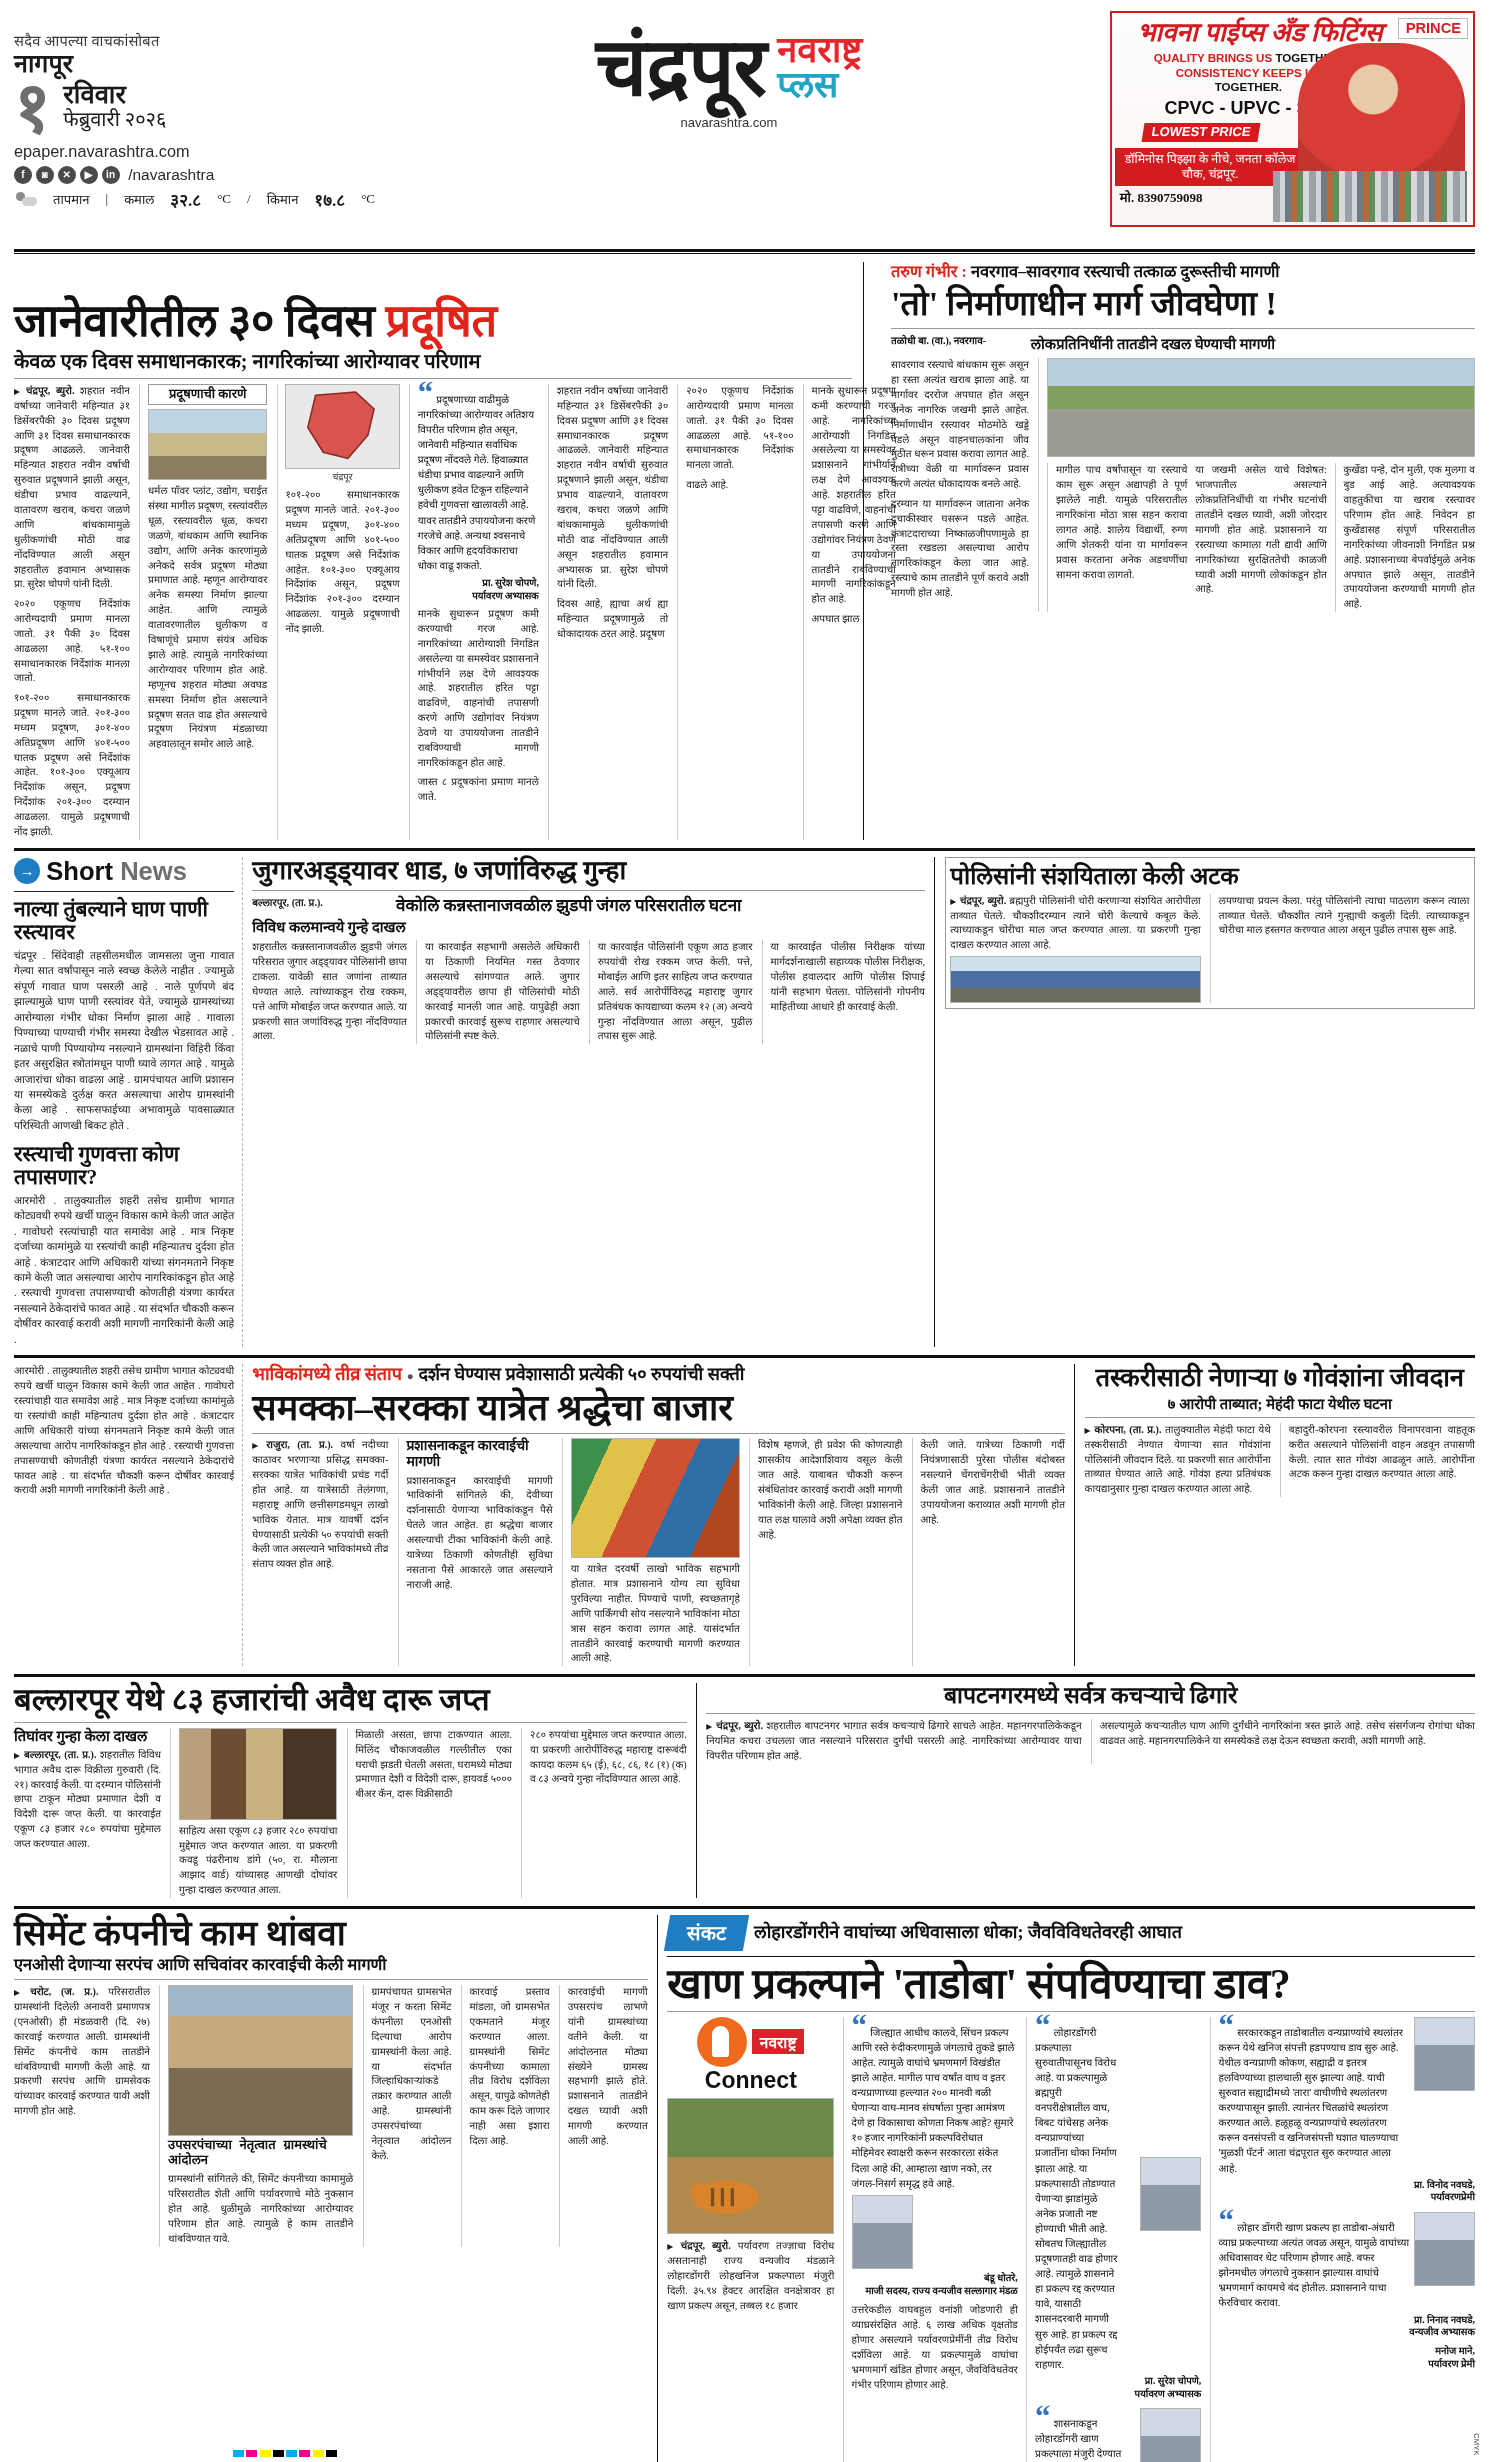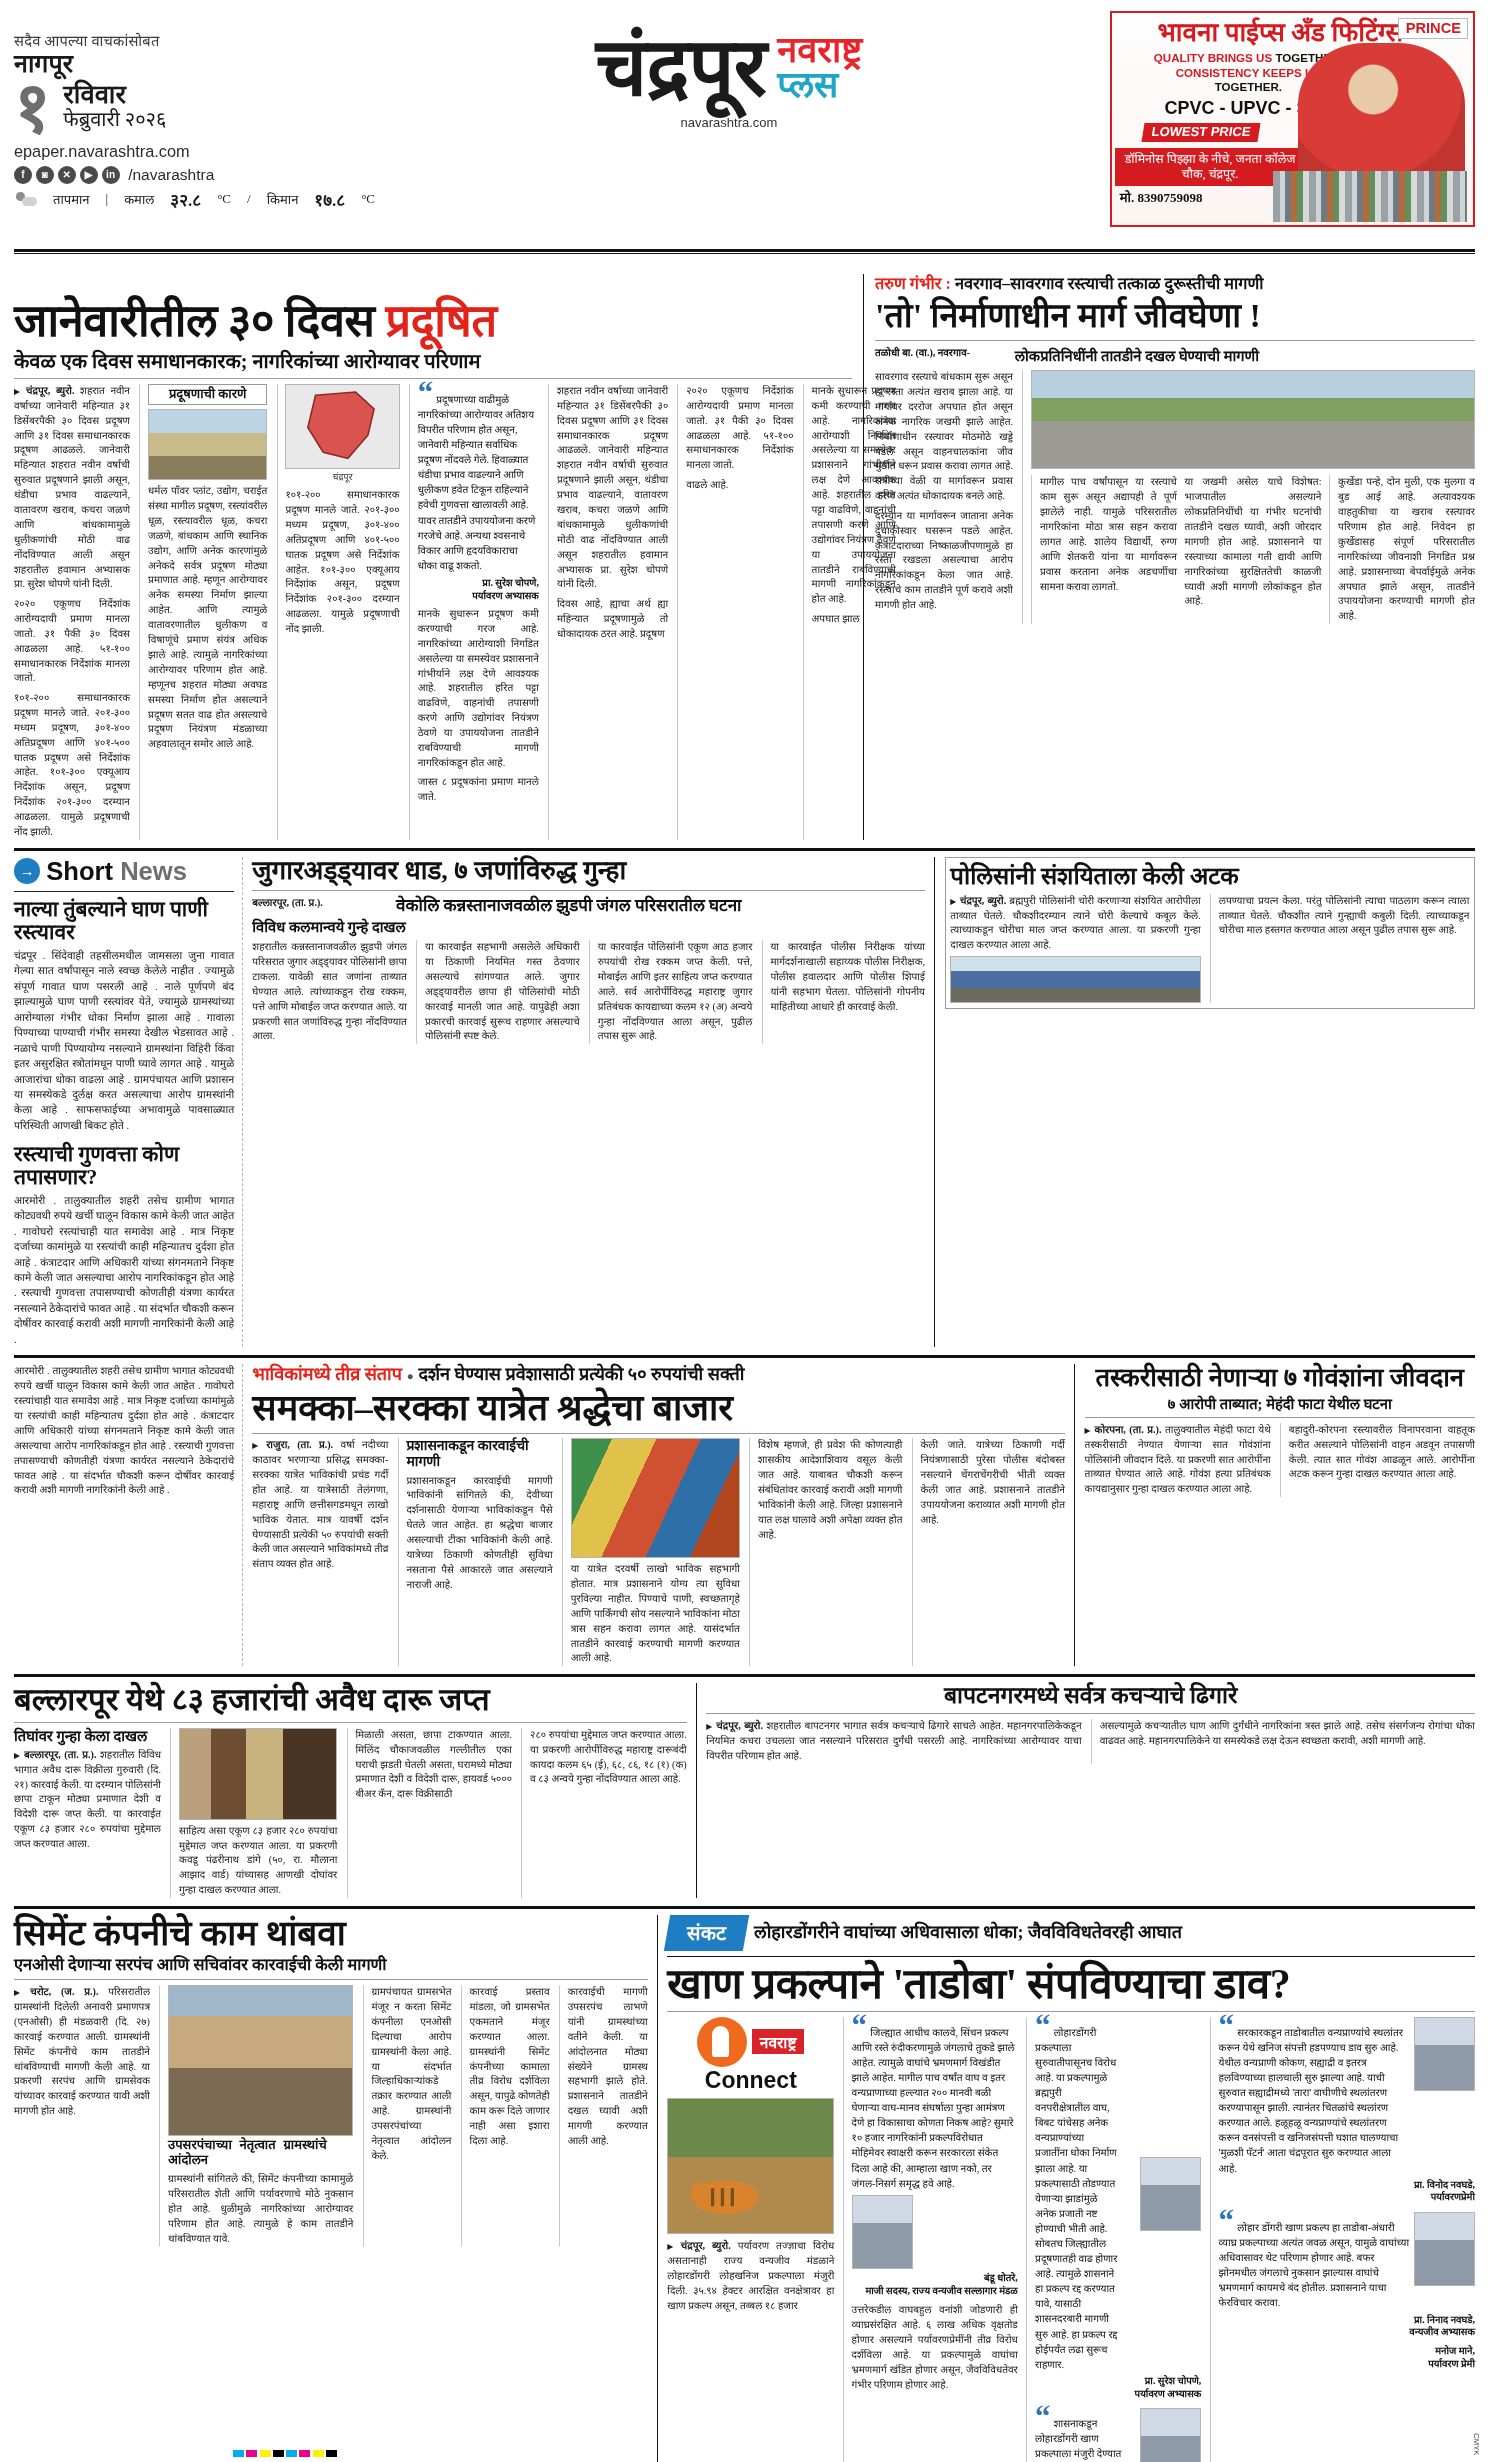--- a/index.html
+++ b/index.html
@@ -42,21 +42,21 @@
   .logo-main { font-size: 81px; font-weight: bold; color: #1b1b1b; line-height: .92;
                font-family: "Liberation Serif", serif; letter-spacing: -0.8px; }
   .logo-stack { text-align: left; line-height: .98; }
   .logo-nav { font-size: 36px; font-weight: bold; color: #e8252a; }
   .logo-plus { font-size: 36px; font-weight: bold; color: #1fa6c4; }
   .logo-url { font-size: 13px; color: #333; margin-top: 9.3px; font-family: "Liberation Sans", sans-serif; }
 
   
   .mast-ad { width: 365px; height: 216px; border: 2.3px solid #d31b20; position: relative;
              background: linear-gradient(180deg,#fdfdfd 0%, #fbf5f2 100%); overflow: hidden; flex: none; }
-  .ad-title { color: #d31b20; font-size: 26px; font-weight: bold; text-align: right; padding: 6.2px 70px 0 4.7px; line-height: 1.05; }
+  .ad-title { color: #d31b20; font-size: 26px; font-weight: bold; text-align: center; padding: 6.2px 70px 0 4.7px; line-height: 1.05; font-style: italic; }
   .ad-sub { font-family: "Liberation Sans", sans-serif; font-weight: bold; font-size: 11.6px; text-align: center;
             padding: 4.7px 93px 0 4.7px; line-height: 1.25; }
   .ad-sub .rd { color: #d31b20; }
   .ad-cpvc { font-family: "Liberation Sans", sans-serif; font-weight: bold; font-size: 18px; text-align: center; padding: 3.1px 85px 0 3.1px; }
   .ad-lowest { background: #d31b20; color: #fff; font-family: "Liberation Sans", sans-serif; font-weight: bold;
                font-size: 13px; text-align: center; width: 116px; margin: 4.7px 0 0 31px; padding: 2.3px 0; line-height: 1.1;
                transform: skewX(-9deg); }
   .ad-addr { background: #d31b20; color: #fff; font-size: 12.4px; text-align: center; width: 190px;
              margin: 6.2px 0 0 3.1px; padding: 3.1px 4.7px; line-height: 1.25; }
   .ad-phone { font-weight: bold; font-size: 13px; padding-left: 7.8px; margin-top: 2.3px; }
@@ -271,21 +271,21 @@
           <div class="body-txt" style="margin-top:4.7px">वाढले आहे.</div>
         </div>
 
         <div class="col coldiv" style="width:93px; flex:none;">
           <div class="body-txt">मानके सुधारून प्रदूषण कमी करण्याची गरज आहे. नागरिकांच्या आरोग्याशी निगडित असलेल्या या समस्येवर प्रशासनाने गांभीर्याने लक्ष देणे आवश्यक आहे. शहरातील हरित पट्टा वाढविणे, वाहनांची तपासणी करणे आणि उद्योगांवर नियंत्रण ठेवणे या उपाययोजना तातडीने राबविण्याची मागणी नागरिकांकडून होत आहे.</div>
           <div class="body-txt" style="margin-top:4.7px">अपघात झाल</div>
         </div>
       </div>
     </div>
 
-    <div style="flex:1; border-left:0.8px solid #111; padding-left:11px;margin-top:12px;">
+    <div style="flex:1; border-left:0.8px solid #111; padding-left:27px;">
       <div class="kicker">
         <span class="red">तरुण गंभीर :</span><span> नवरगाव–सावरगाव रस्त्याची तत्काळ दुरूस्तीची मागणी</span>
       </div>
       <div class="hl-l" style="margin-top:4.7px;">'तो' निर्माणाधीन मार्ग जीवघेणा !</div>
       <div class="rule-hair"></div>
       <div style="display:flex; gap:7.8px;">
         <div style="width:132px; font-size:10px;" class="byline">तळोधी बा. (वा.), नवरगाव-</div>
         <div style="flex:1; font-size:14.7px; font-weight:bold;">लोकप्रतिनिधींनी तातडीने दखल घेण्याची मागणी</div>
       </div>
 

